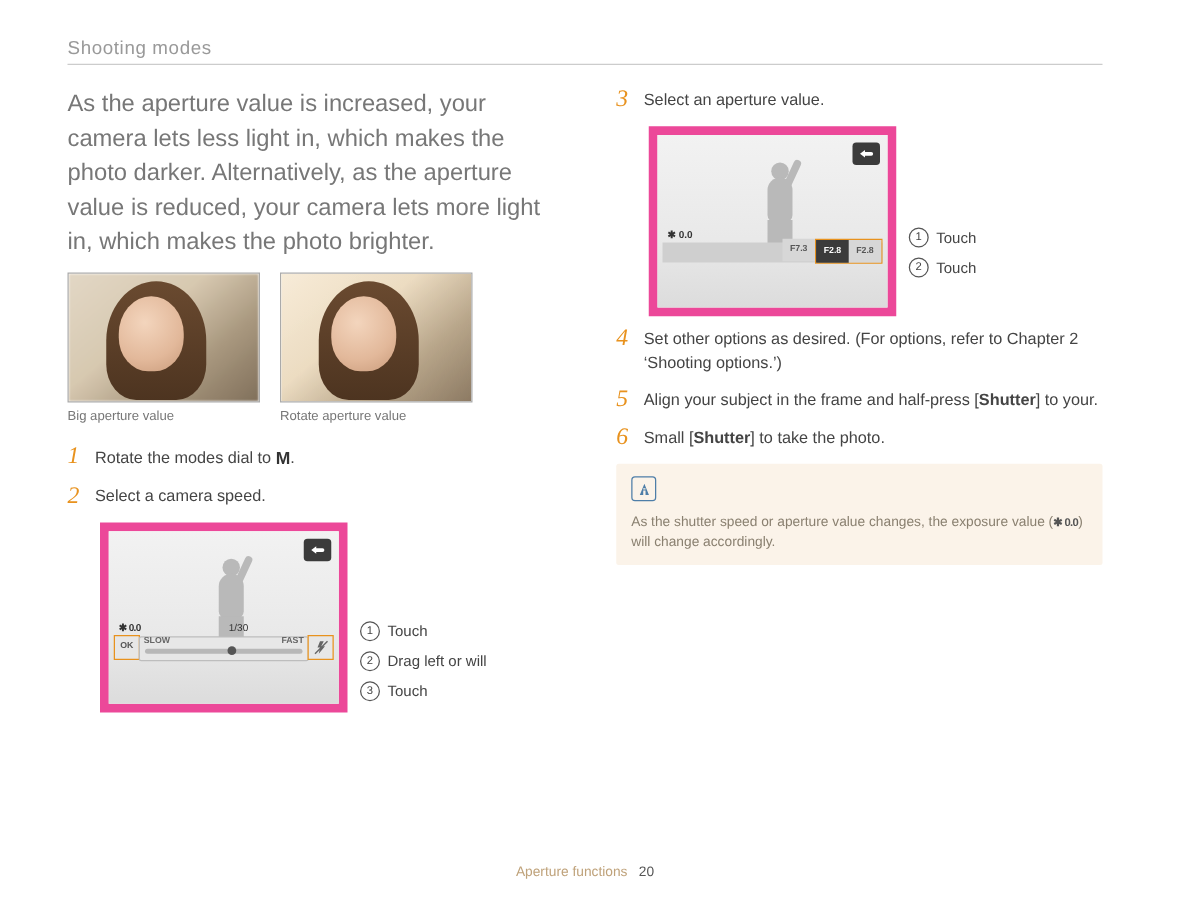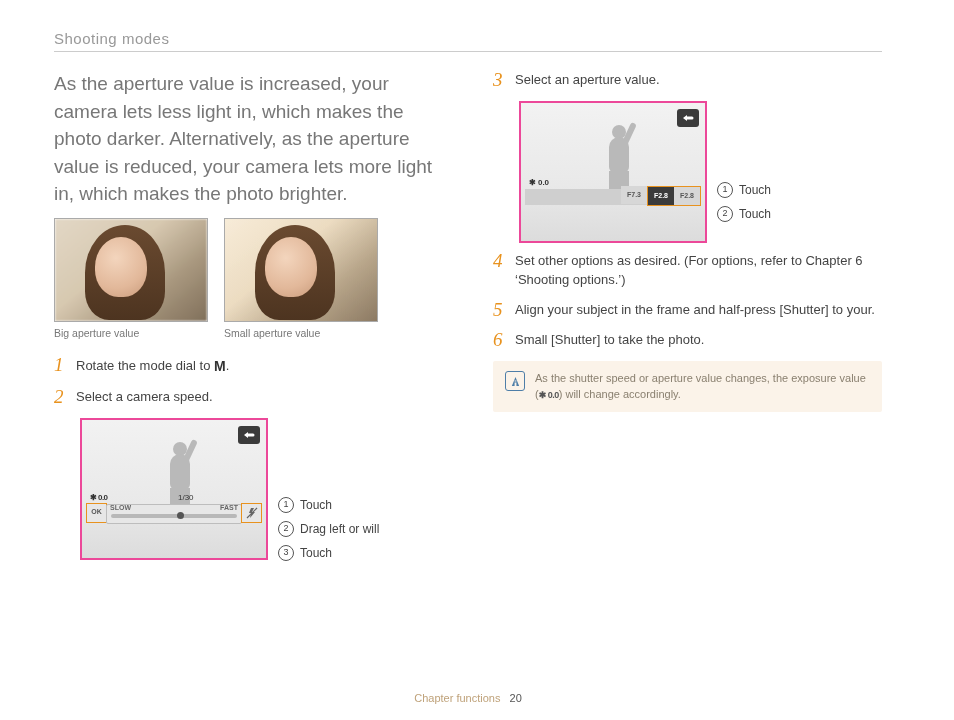--- a/index.html
+++ b/index.html
@@ -16,24 +16,24 @@
   .ph .head{position:absolute;left:40px;top:18px;width:52px;height:60px;border-radius:50% 50% 45% 45%;background:radial-gradient(circle at 40% 35%,#f3d5bd 0%,#e2b89a 60%,#c89a7a 100%);}
   .ph .hair{position:absolute;left:30px;top:6px;width:80px;height:95px;border-radius:50% 50% 30% 30%;background:linear-gradient(180deg,#6a4a30 0%,#4d3420 100%);z-index:0;}
   .ph .head{z-index:1;}
   .ph.sm .bld{filter:brightness(1.15);}
   .ph.bg .bld{filter:brightness(1.05) blur(1px);}
   .cap{font-size:10.5px;color:#777;margin-top:4px;}
   .steps{margin-top:14px;}
   .step{display:flex;align-items:flex-start;gap:8px;margin-bottom:10px;line-height:1.45;}
   .step .num{font-family:Georgia,serif;font-style:italic;font-size:19px;color:#e8921e;min-width:14px;line-height:1.1;}
   .step .txt{font-size:13px;color:#444;padding-top:1px;}
-  .step .txt b{font-weight:normal;}
+  .step .txt b{font-weight:bold;}
   .mode-m{display:inline-block;font-weight:900;font-family:Arial;font-size:14px;color:#333;vertical-align:-1px;}
   .screenwrap{display:flex;align-items:flex-start;gap:10px;margin:4px 0 8px 26px;}
-  .screen{width:184px;height:138px;border:2px solid #ec4899;background:#fff;position:relative;}
+  .screen{width:184px;height:138px;border:7px solid #ec4899;background:#fff;position:relative;}
   .screen .bg{position:absolute;inset:0;background:linear-gradient(180deg,#f2f2f2 0%,#e9e9e9 60%,#dcdcdc 100%);}
   .screen .person{position:absolute;left:82px;top:22px;width:34px;height:70px;}
   .screen .person .phead{position:absolute;left:9px;top:0;width:14px;height:14px;border-radius:50%;background:#b9b9b9;}
   .screen .person .pbody{position:absolute;left:6px;top:12px;width:20px;height:36px;border-radius:10px 10px 6px 6px;background:#b9b9b9;}
   .screen .person .parm{position:absolute;left:18px;top:-4px;width:6px;height:24px;background:#b9b9b9;border-radius:3px;transform:rotate(25deg);transform-origin:bottom;}
   .screen .person .plegs{position:absolute;left:6px;top:46px;width:20px;height:24px;background:#b9b9b9;border-radius:0 0 6px 6px;}
   .backbtn{position:absolute;top:6px;right:6px;width:22px;height:18px;background:#3b3b3b;border-radius:3px;display:flex;align-items:center;justify-content:center;}
   .backbtn svg{width:12px;height:10px;}
   .ev{position:absolute;left:8px;top:72px;font-size:8px;font-weight:bold;color:#333;letter-spacing:-0.5px;}
   .shutterval{position:absolute;left:96px;top:72px;font-size:8px;font-weight:normal;color:#333;}
@@ -53,21 +53,21 @@
   .apbox.a3{background:#d7d7d7;color:#555;}
   .apgroup{border:1.5px solid #e8921e;display:flex;}
   .ev2{position:absolute;left:8px;top:74px;font-size:8px;font-weight:bold;color:#333;}
   .apbar{position:absolute;left:4px;right:4px;top:86px;height:16px;background:#cfcfcf;}
   
   .callouts{display:flex;flex-direction:column;gap:6px;font-size:12px;color:#444;padding-top:78px;}
   .callouts.c2{padding-top:80px;}
   .callouts .row{display:flex;align-items:center;gap:6px;white-space:nowrap;}
   .circ{display:inline-flex;width:14px;height:14px;border:1px solid #555;border-radius:50%;align-items:center;justify-content:center;font-size:9px;}
   
-  .note{display:flex;align-items:flex-start;gap:10px;background:#fbf3e9;padding:10px 12px;border-radius:2px;margin:10px 0 0 0;font-size:11px;color:#8a8070;line-height:1.4;}
+  .note{display:flex;align-items:flex-start;gap:10px;background:#fbf3e9;padding:10px 12px;border-radius:2px;margin:10px 0 0 0;font-size:11px;color:#8a8070;line-height:1.4;flex-direction:column;}
   .note .nicon{width:18px;height:18px;border:1.5px solid #4e7ea8;border-radius:3px;display:flex;align-items:center;justify-content:center;color:#4e7ea8;flex:none;}
   .note .nicon svg{width:11px;height:11px;}
   .note .ev-inline{font-size:9px;font-weight:bold;color:#555;letter-spacing:-0.5px;}
   .footer{position:absolute;left:0;right:0;bottom:16px;text-align:center;font-size:11px;color:#bfa27a;}
   .footer .pg{color:#555;margin-left:6px;}
 </style>
 </head>
 <body>
 <div class="page">
 
@@ -87,29 +87,29 @@
               <div class="head"></div>
           </div>
           <div class="cap">Big aperture value</div>
         </div>
         <div>
           <div class="ph sm">
             <div class="bld"></div>
               <div class="hair"></div>
               <div class="head"></div>
           </div>
-          <div class="cap">Small aperture value</div>
+          <div class="cap">Rotate aperture value</div>
         </div>
       </div>
 
       <div class="steps">
         <div class="step">
           <div class="num">1</div>
           <div class="txt">
-            <span>Rotate the mode dial to </span><span class="mode-m">M</span><span>.</span>
+            <span>Rotate the modes dial to </span><span class="mode-m">M</span><span>.</span>
           </div>
         </div>
         <div class="step">
           <div class="num">2</div>
           <div class="txt">Select a camera speed.</div>
         </div>
       </div>
 
       <div class="screenwrap">
         <div class="screen">
@@ -195,21 +195,21 @@
             </div>
           <div class="row">
               <span class="circ">2</span>
               <span>Touch</span>
             </div>
         </div>
       </div>
 
       <div class="step">
         <div class="num">4</div>
-        <div class="txt">Set other options as desired. (For options, refer to Chapter 6 ‘Shooting options.’)</div>
+        <div class="txt">Set other options as desired. (For options, refer to Chapter 2 ‘Shooting options.’)</div>
       </div>
       <div class="step">
         <div class="num">5</div>
         <div class="txt">
           <span>Align your subject in the frame and half-press [</span><b>Shutter</b><span>] to your.</span>
         </div>
       </div>
       <div class="step">
         <div class="num">6</div>
         <div class="txt">
@@ -224,16 +224,16 @@
             </svg>
         </div>
         <div>
           <span>As the shutter speed or aperture value changes, the exposure value (</span><span class="ev-inline">✱ <span>0.0</span></span><span>) will change accordingly.</span>
         </div>
       </div>
     </div>
   </div>
 
   <div class="footer">
-    <span>Chapter functions</span>
+    <span>Aperture functions</span>
     <span class="pg">20</span>
   </div>
 </div>
 
 </body></html>

